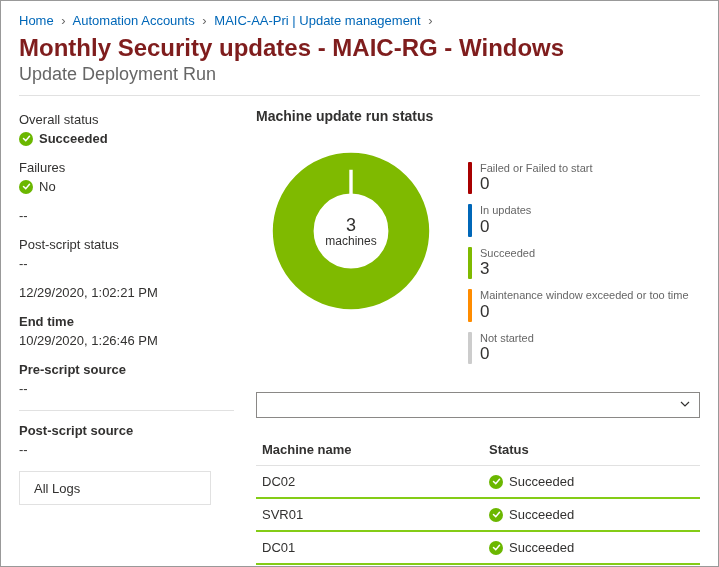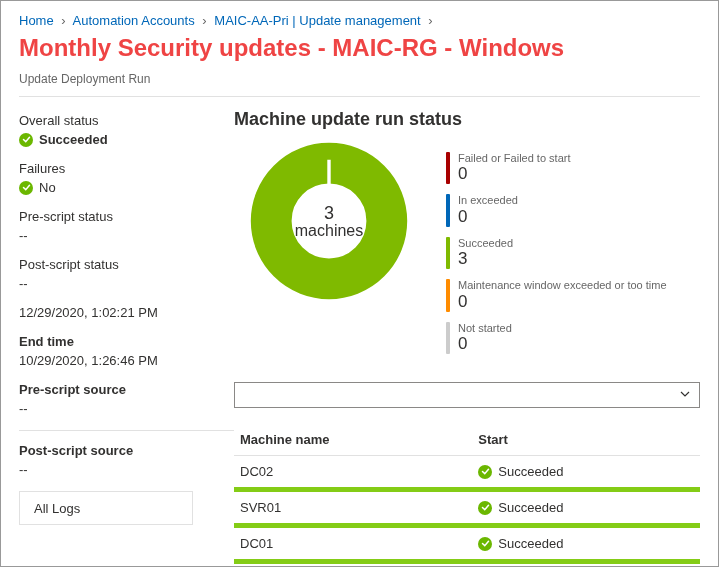--- a/index.html
+++ b/index.html
@@ -18,55 +18,55 @@
   .breadcrumb {
     font-size: 13px;
     color: #0067b8;
     margin-bottom: 6px;
   }
   .breadcrumb a { color: #0067b8; text-decoration: none; cursor: pointer; }
   .breadcrumb .sep { color: #666; margin: 0 4px; }
   h1.title {
     font-size: 24px;
     font-weight: 600;
-    margin: 4px 0 10px 0;
-    color: #ef4444;
-  }
-  .subtitle { color: #666; font-size: 12px; margin-bottom: 10px; }
+    margin: 4px 0 2px 0;
+    color: #7f1d1d;
+  }
+  .subtitle { color: #666; font-size: 18px; margin-bottom: 10px; }
   .hr { border-top: 1px solid #e1e1e1; margin: 8px 0 12px 0; }
-  .cols { display: flex; }
+  .cols { display: flex; gap: 22px; }
   .left { width: 215px; flex: 0 0 215px; }
   .right { flex: 1; min-width: 0; }
 
   .kv-label { font-size: 13px; color: #323130; margin-top: 4px; }
   .kv-label.bolded { font-weight: 600; }
   .kv-val { font-size: 13px; color: #323130; margin: 4px 0 14px 0; }
   .kv-val.bold { font-weight: 700; }
   .succ { display: flex; align-items: center; gap: 6px; }
   .succ-icon {
     width: 14px; height: 14px; border-radius: 50%;
     background: #6bb700; display: inline-flex; align-items: center; justify-content: center;
     flex: 0 0 14px;
   }
   .succ-icon svg { width: 9px; height: 9px; display: block; }
   .left-hr { border-top: 1px solid #e1e1e1; margin: 4px 0 12px 0; }
 
-  .section-head { font-weight: 600; font-size: 18px; margin-bottom: 6px; }
+  .section-head { font-weight: 600; font-size: 14px; margin-bottom: 22px; }
 
   .status-area { display: flex; gap: 22px; align-items: flex-start; }
   .donut-wrap { width: 190px; display:flex; justify-content:center; }
   .donut { position: relative; width: 170px; height: 170px; }
   .donut svg { width: 170px; height: 170px; transform: rotate(-90deg); }
   .donut-center {
     position: absolute; top: 0; left: 0; width: 100%; height: 100%;
     display: flex; flex-direction: column; align-items: center; justify-content: center;
     font-size: 16px; color: #323130;
   }
   .donut-center .num { font-weight: 400; font-size: 18px; }
-  .donut-center .lbl { font-weight: 400; font-size: 16px; margin-top:-2px;}
+  .donut-center .lbl { font-weight: 400; font-size: 12px; margin-top:-2px;}
 
   .legend { display: flex; flex-direction: column; gap: 10px; margin-top: 16px; }
   .legend-row { display: flex; align-items: stretch; gap: 8px; }
   .legend-bar { width: 4px; border-radius: 1px; flex: 0 0 4px; }
   .legend-txt { display: flex; flex-direction: column; }
   .legend-txt .lbl { font-size: 11px; color: #666; line-height: 1.1; }
   .legend-txt .val { font-size: 17px; color: #323130; line-height: 1.2; }
 
   .dropdown {
     margin-top: 28px;
@@ -79,28 +79,28 @@
     background:#fff;
   }
   .dropdown svg { width: 12px; height: 12px; }
 
   table.machines { width: 100%; border-collapse: collapse; margin-top: 16px; }
   table.machines th {
     text-align: left; font-weight: 600; font-size: 13px;
     padding: 8px 6px; border-bottom: 1px solid #e1e1e1; color:#323130;
   }
   table.machines td {
-    padding: 8px 6px; border-bottom: 5px solid #84cc16; font-size: 13px;
+    padding: 8px 6px; border-bottom: 2px solid #84cc16; font-size: 13px;
   }
   .status-cell { display: flex; align-items: center; gap: 6px; }
 
   .logs-box {
     margin-top: 6px;
     border: 1px solid #e1e1e1;
-    width: 174px; height: 34px;
+    width: 192px; height: 34px;
     display:flex; align-items:center; padding:0 14px;
     font-size:13px;
   }
 </style>
 </head>
 <body>
 
 <div class="breadcrumb">
   <a>Home</a>
   <span class="sep">›</span>
@@ -130,21 +130,20 @@
     <div class="kv-label">Failures</div>
     <div class="kv-val succ">
       <span class="succ-icon">
         <svg viewBox="0 0 12 12">
             <path d="M2 6 L5 9 L10 3" stroke="#fff" stroke-width="2" fill="none" stroke-linecap="round"></path>
           </svg>
       </span>
       <span>No</span>
     </div>
 
-    <div class="kv-label">Pre-script status</div>
     <div class="kv-val">--</div>
 
     <div class="kv-label">Post-script status</div>
     <div class="kv-val">--</div>
 
     <div class="kv-val">12/29/2020, 1:02:21 PM</div>
 
     <div class="kv-label bolded">End time</div>
     <div class="kv-val">10/29/2020, 1:26:46 PM</div>
 
@@ -181,21 +180,21 @@
         <div class="legend-row">
           <div class="legend-bar" style="background:#a80000"></div>
           <div class="legend-txt">
             <div class="lbl">Failed or Failed to start</div>
             <div class="val">0</div>
           </div>
         </div>
         <div class="legend-row">
           <div class="legend-bar" style="background:#0067b8"></div>
           <div class="legend-txt">
-            <div class="lbl">In exceeded</div>
+            <div class="lbl">In updates</div>
             <div class="val">0</div>
           </div>
         </div>
         <div class="legend-row">
           <div class="legend-bar" style="background:#7fba00"></div>
           <div class="legend-txt">
             <div class="lbl">Succeeded</div>
             <div class="val">3</div>
           </div>
         </div>
@@ -222,21 +221,21 @@
         <svg viewBox="0 0 12 12">
             <path d="M2 4 L6 8 L10 4" stroke="#323130" stroke-width="1.2" fill="none"></path>
           </svg>
       </span>
     </div>
 
     <table class="machines">
       <thead>
         <tr>
           <th>Machine name</th>
-          <th>Start</th>
+          <th>Status</th>
         </tr>
       </thead>
       <tbody>
         <tr>
           <td>DC02</td>
           <td>
               <div class="status-cell">
             <span class="succ-icon">
                   <svg viewBox="0 0 12 12">
                     <path d="M2 6 L5 9 L10 3" stroke="#fff" stroke-width="2" fill="none" stroke-linecap="round"></path>

